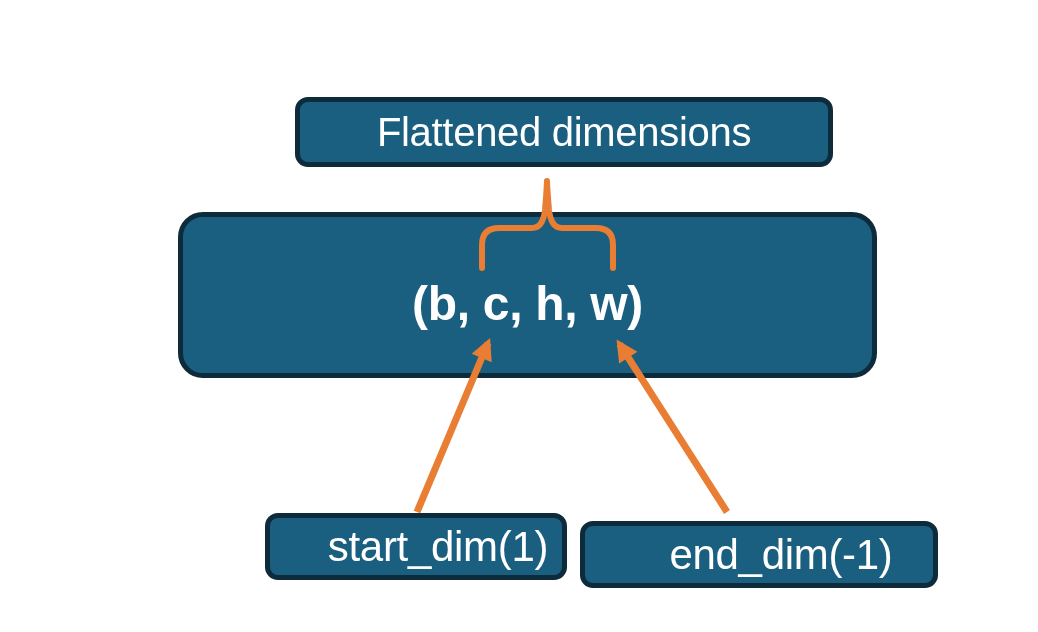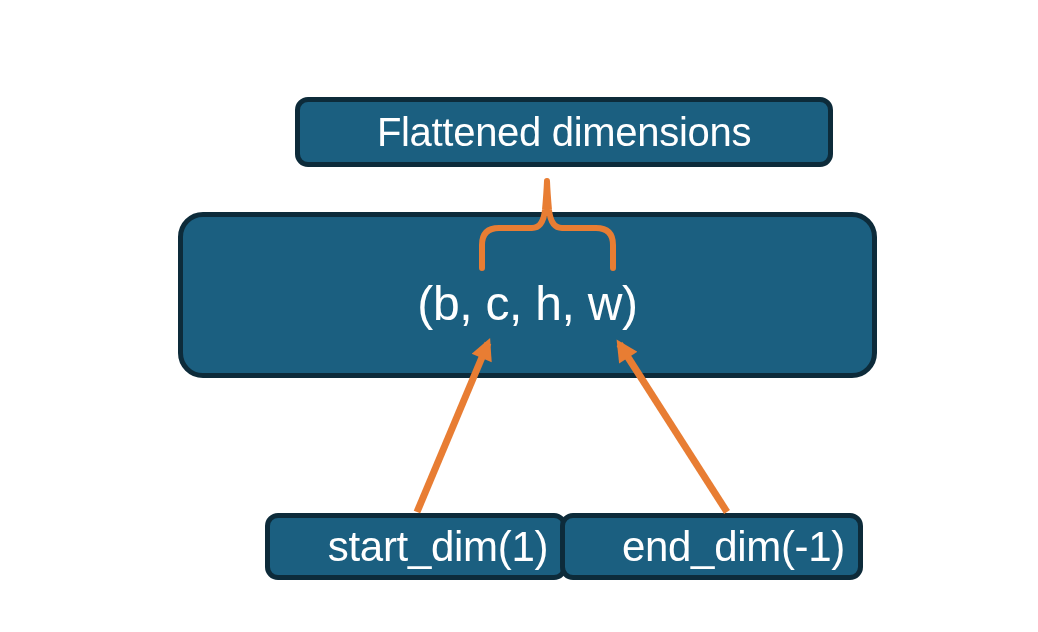--- a/index.html
+++ b/index.html
@@ -34,30 +34,31 @@
     width: 538px; height: 70px;
     border-radius: 13px;
     font-size: 40px;
   }
   .node-tuple {
     left: 178px; top: 212px;
     width: 699px; height: 166px;
     border-radius: 25px;
     font-size: 48px;
     padding-top: 18px;
+    font-weight: bold;
   }
   .node-small {
     top: 513px;
     height: 67px;
     border-radius: 13px;
     font-size: 42px;
     padding-left: 44px;
   }
   .node-start { left: 265px; width: 302px; }
-  .node-end   { left: 560px; width: 303px; }
+  .node-end   { left: 580px; width: 358px; margin-top: 8px; }
   .connector-layer {
     position: absolute;
     left: 0; top: 0;
     width: 1038px;
     height: 632px;
     pointer-events: none;
   }
 </style>
 </head>
 <body>

